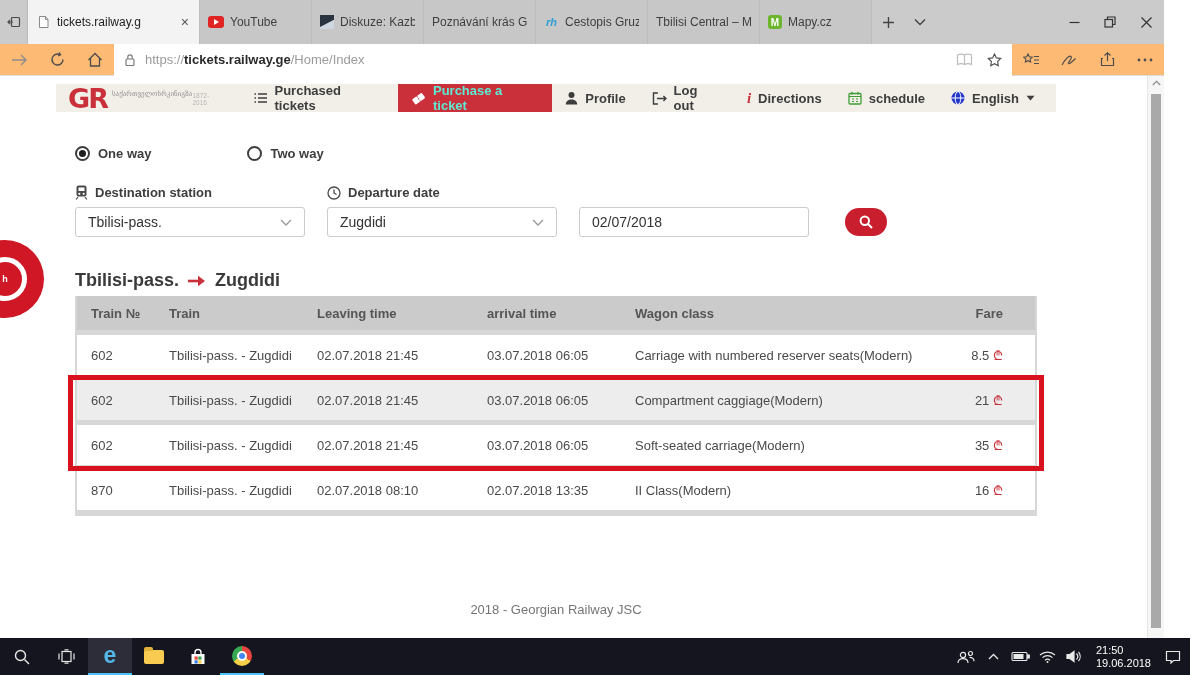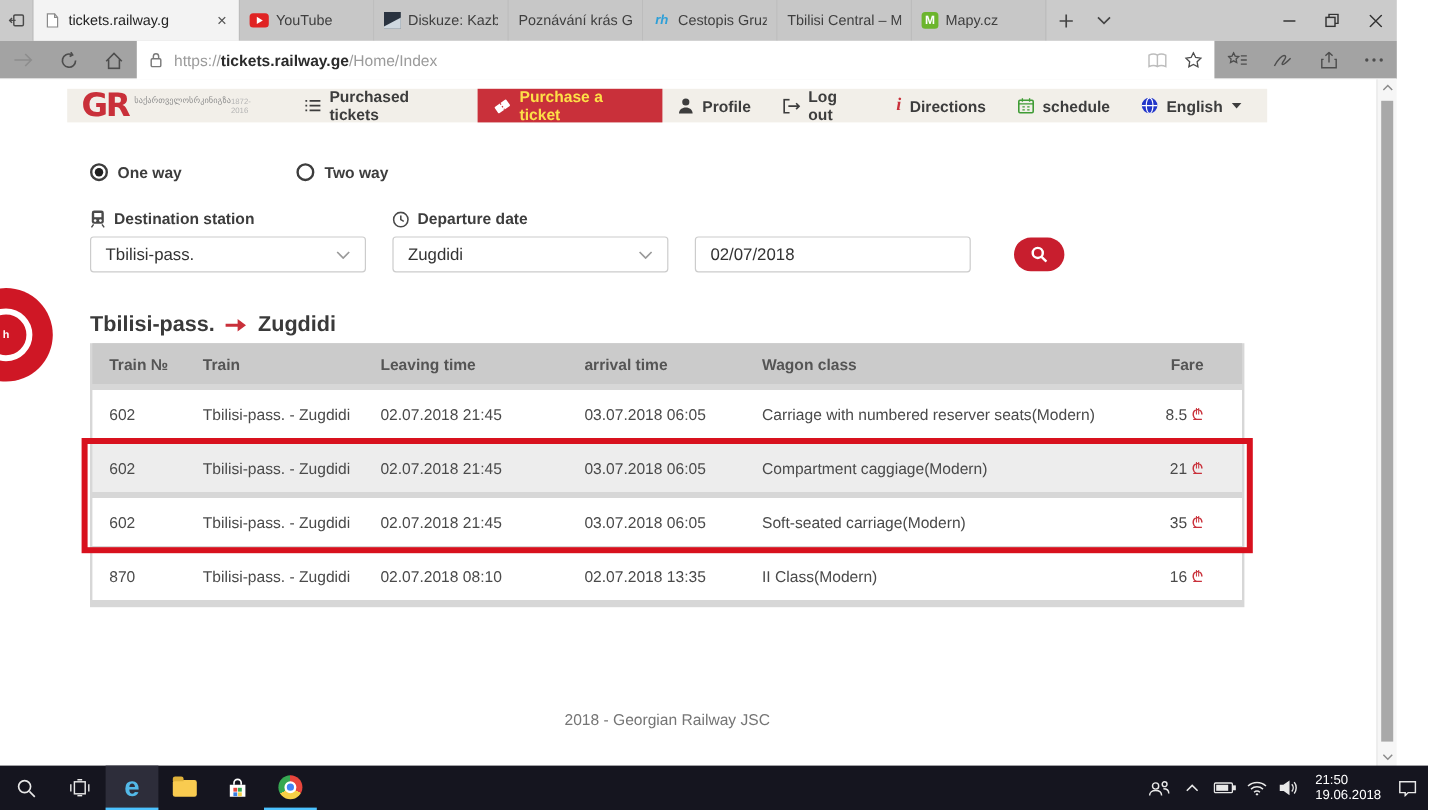--- a/index.html
+++ b/index.html
@@ -1,41 +1,41 @@
 <!DOCTYPE html>
 <html><head>
 <meta charset="utf-8">
 <style>
   * { margin:0; padding:0; box-sizing:border-box; }
   body { font-family:"Liberation Sans", sans-serif; background:#fff; }
   .screen { position:relative; width:1200px; height:675px; background:#fff; overflow:hidden; }
 
   
   .browser { position:absolute; left:0; top:0; width:1164px; height:638px; background:#fff; }
-  .tabbar { height:34px; background:#cbcbcb; display:flex; align-items:stretch; }
+  .tabbar { height:44px; background:#cbcbcb; display:flex; align-items:stretch; }
   .setaside { width:28px; display:flex; align-items:center; justify-content:center; border-right:1px solid #bcbcbc; }
   .tab { width:112px; display:flex; align-items:center; gap:6px; padding:0 8px; font-size:12px; color:#3f3f3f;
          border-right:1px solid #bcbcbc; background:#c7c7c7; white-space:nowrap; overflow:hidden; }
   .tab .t { flex:1; overflow:hidden; }
   .tab.active { width:172px; background:#f3f3f3; color:#222; border-right:1px solid #bcbcbc; }
   .tabclose { font-size:14px; color:#555; padding:0 2px; }
   .tbtn { width:32px; display:flex; align-items:center; justify-content:center; color:#444; }
   .winbtns { margin-left:auto; display:flex; }
   .winbtn { width:36px; display:flex; align-items:center; justify-content:center; }
 
   .favicon { width:15px; height:15px; display:flex; align-items:center; justify-content:center; flex:none; }
   .yt { width:16px; height:12px; background:#e02424; border-radius:3px; display:flex; align-items:center; justify-content:center; }
   .yt i { width:0; height:0; border-left:5px solid #fff; border-top:3px solid transparent; border-bottom:3px solid transparent; }
   .dk { width:14px; height:14px; background:#2a3340; position:relative; overflow:hidden; }
   .dk i { position:absolute; left:-2px; top:8px; width:22px; height:10px; background:#cfd8e0; transform:rotate(-28deg); }
   .rh { font-size:11px; font-weight:700; color:#2c9fd8; font-style:italic; }
   .mp { width:14px; height:14px; background:#6cb52d; border-radius:3px; color:#fff; font-size:10px; font-weight:700;
         display:flex; align-items:center; justify-content:center; }
 
-  .addressbar { height:32px; background:#a3a3a3; display:flex; align-items:flex-start; border-bottom:1px solid #dcdcdc; }
+  .addressbar { height:32px; background:#fdba74; display:flex; align-items:center; border-bottom:1px solid #dcdcdc; }
   .abtn { width:38px; height:32px; display:flex; align-items:center; justify-content:center; }
   .urlbox { flex:1; height:32px; background:#fff; display:flex; align-items:center; padding:0 10px; }
   .url { font-size:13px; color:#9b9b9b; margin-left:9px; white-space:nowrap; }
   .url b { color:#2b2b2b; }
   .urlicons { margin-left:auto; display:flex; align-items:center; gap:14px; }
 
   
   .viewport { position:relative; height:576px; background:#fff; overflow:hidden; }
   .scrollbar { position:absolute; top:0; right:0; width:17px; height:100%; background:#f6f6f6; border-left:1px solid #e6e6e6; }
   .sarrow { position:absolute; left:0; width:100%; display:flex; justify-content:center; }
@@ -43,21 +43,21 @@
   .thumb { position:absolute; left:3px; right:3px; top:18px; height:534px; background:#a9a9a9; }
 
   .container { width:1000px; margin:8px 0 0 56px; }
   .navbar { height:28px; background:#f2efe9; display:flex; align-items:stretch; }
   .logo { display:flex; align-items:center; gap:5px; padding:0 18px 0 12px; }
   .logo .gr { font-size:27px; font-weight:900; color:#c9303a; letter-spacing:-2px; font-family:"DejaVu Sans",sans-serif; }
   .logo .sub { display:flex; flex-direction:row; }
   .logo .ka { font-size:7px; line-height:8px; color:#8f8f8f; font-family:"DejaVu Sans",sans-serif; }
   .logo .yr { font-size:6.5px; color:#b5b5b5; margin-top:2px; }
   .navitem { display:flex; align-items:center; gap:7px; padding:0 13px; font-size:13px; font-weight:700; color:#3d3d3d; }
-  .navitem.active { background:#c9303a; color:#fde047; }
+  .navitem.active { background:#c9303a; color:#5eead4; }
   .navright { margin-left:auto; display:flex; align-items:stretch; padding-right:8px; }
   .info-i { font-family:"Liberation Serif",serif; font-weight:700; font-style:italic; color:#c9303a; font-size:15px; }
 
   .inner { margin:0 19px; }
   .radios { margin-top:34px; display:flex; align-items:center; }
   .radio { width:15px; height:15px; border:2px solid #3d3d3d; border-radius:50%; position:relative; margin-right:8px; flex:none; }
   .radio.sel::after { content:""; position:absolute; inset:2px; background:#1e1e1e; border-radius:50%; }
   .rlabel { font-size:13px; font-weight:700; color:#3d3d3d; }
   .radiogap { width:96px; }
 

